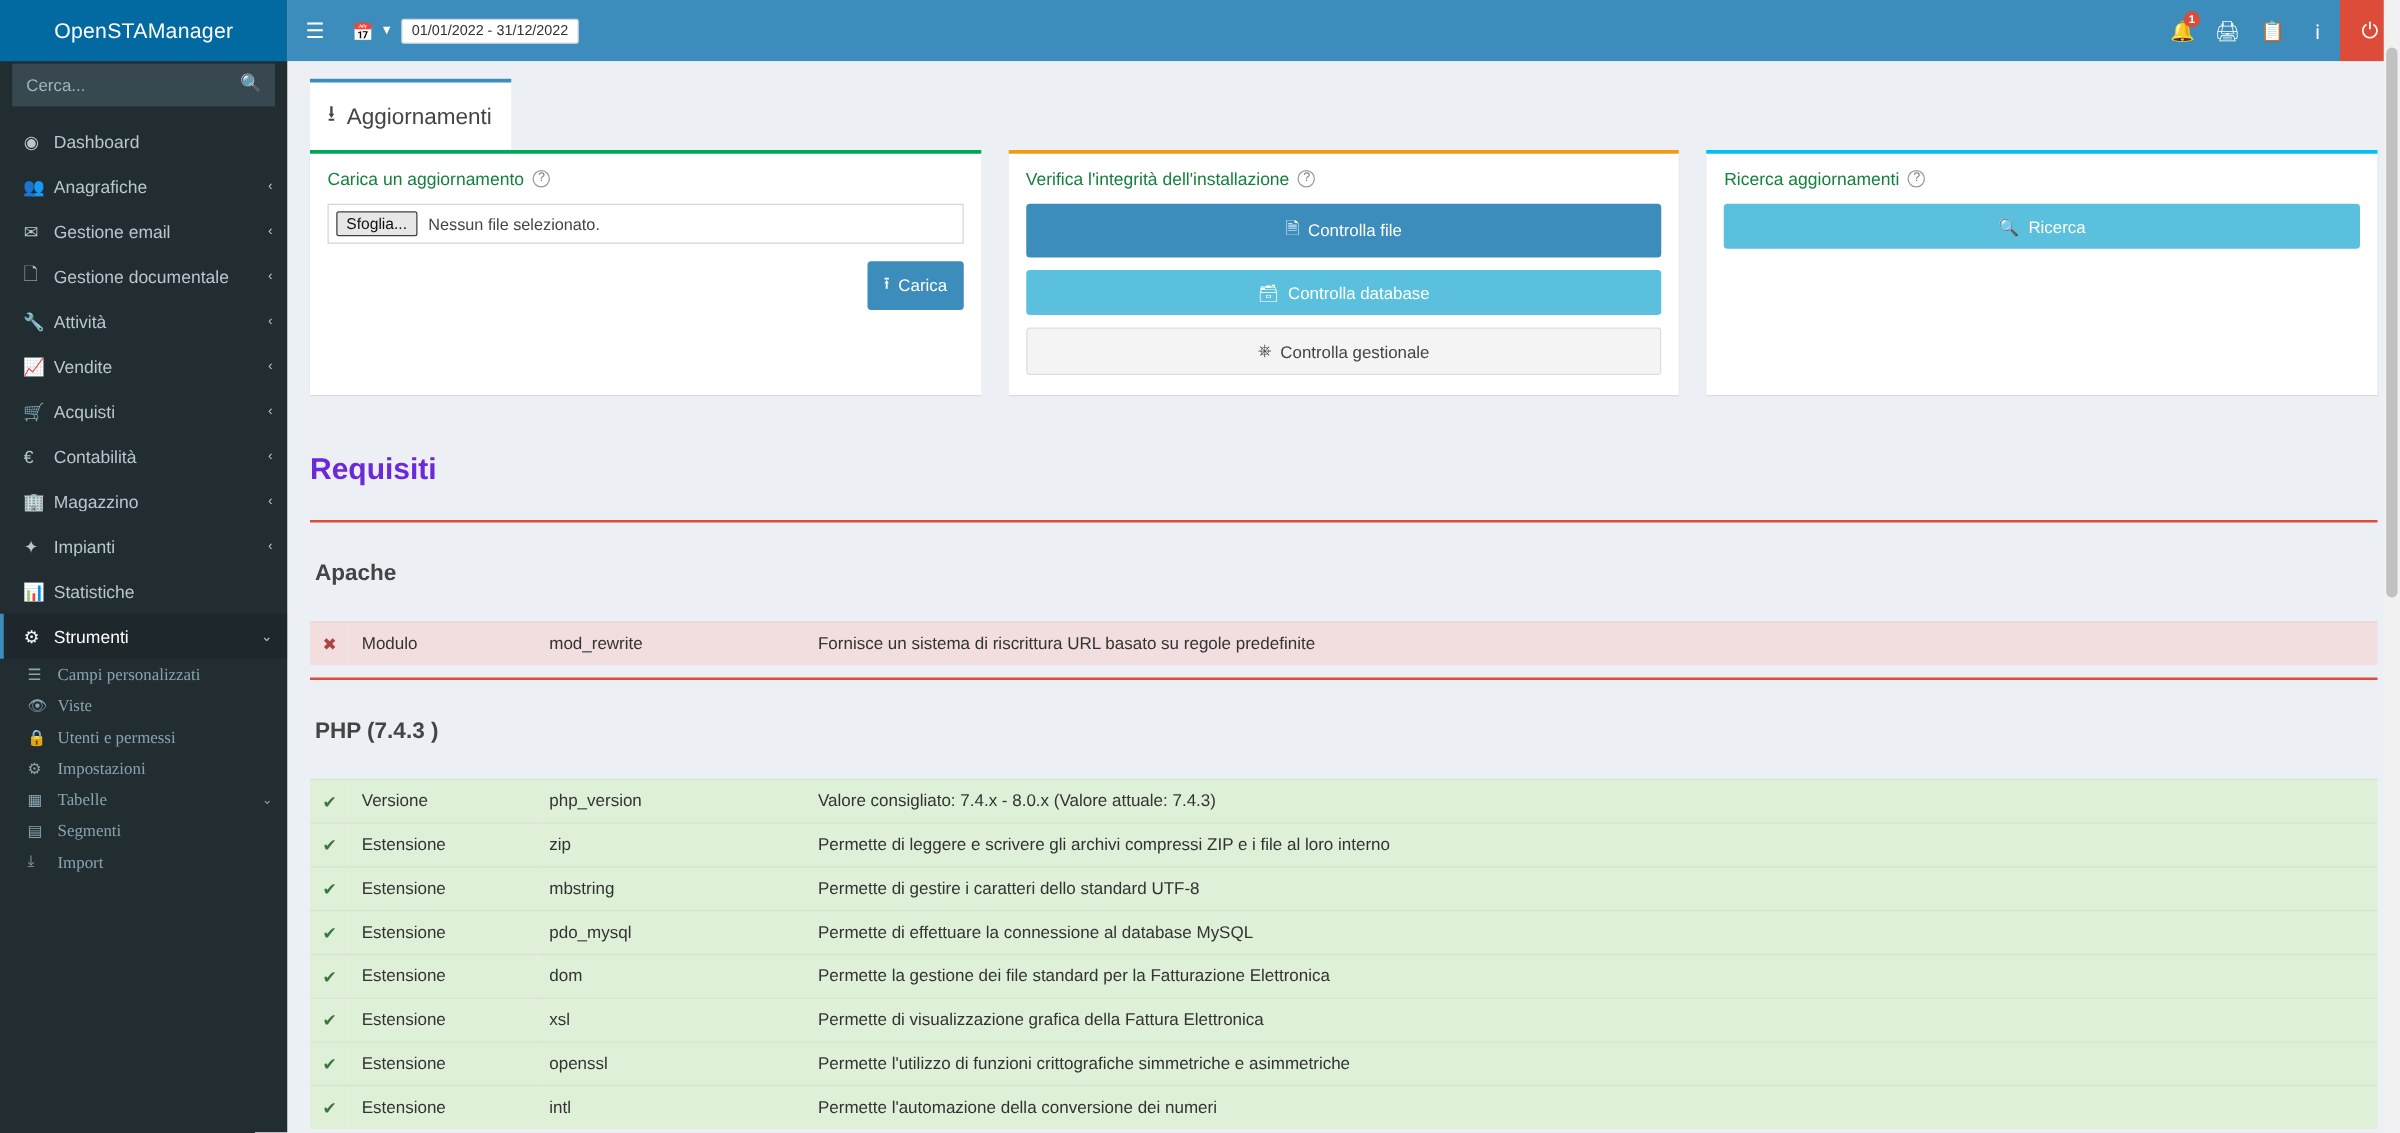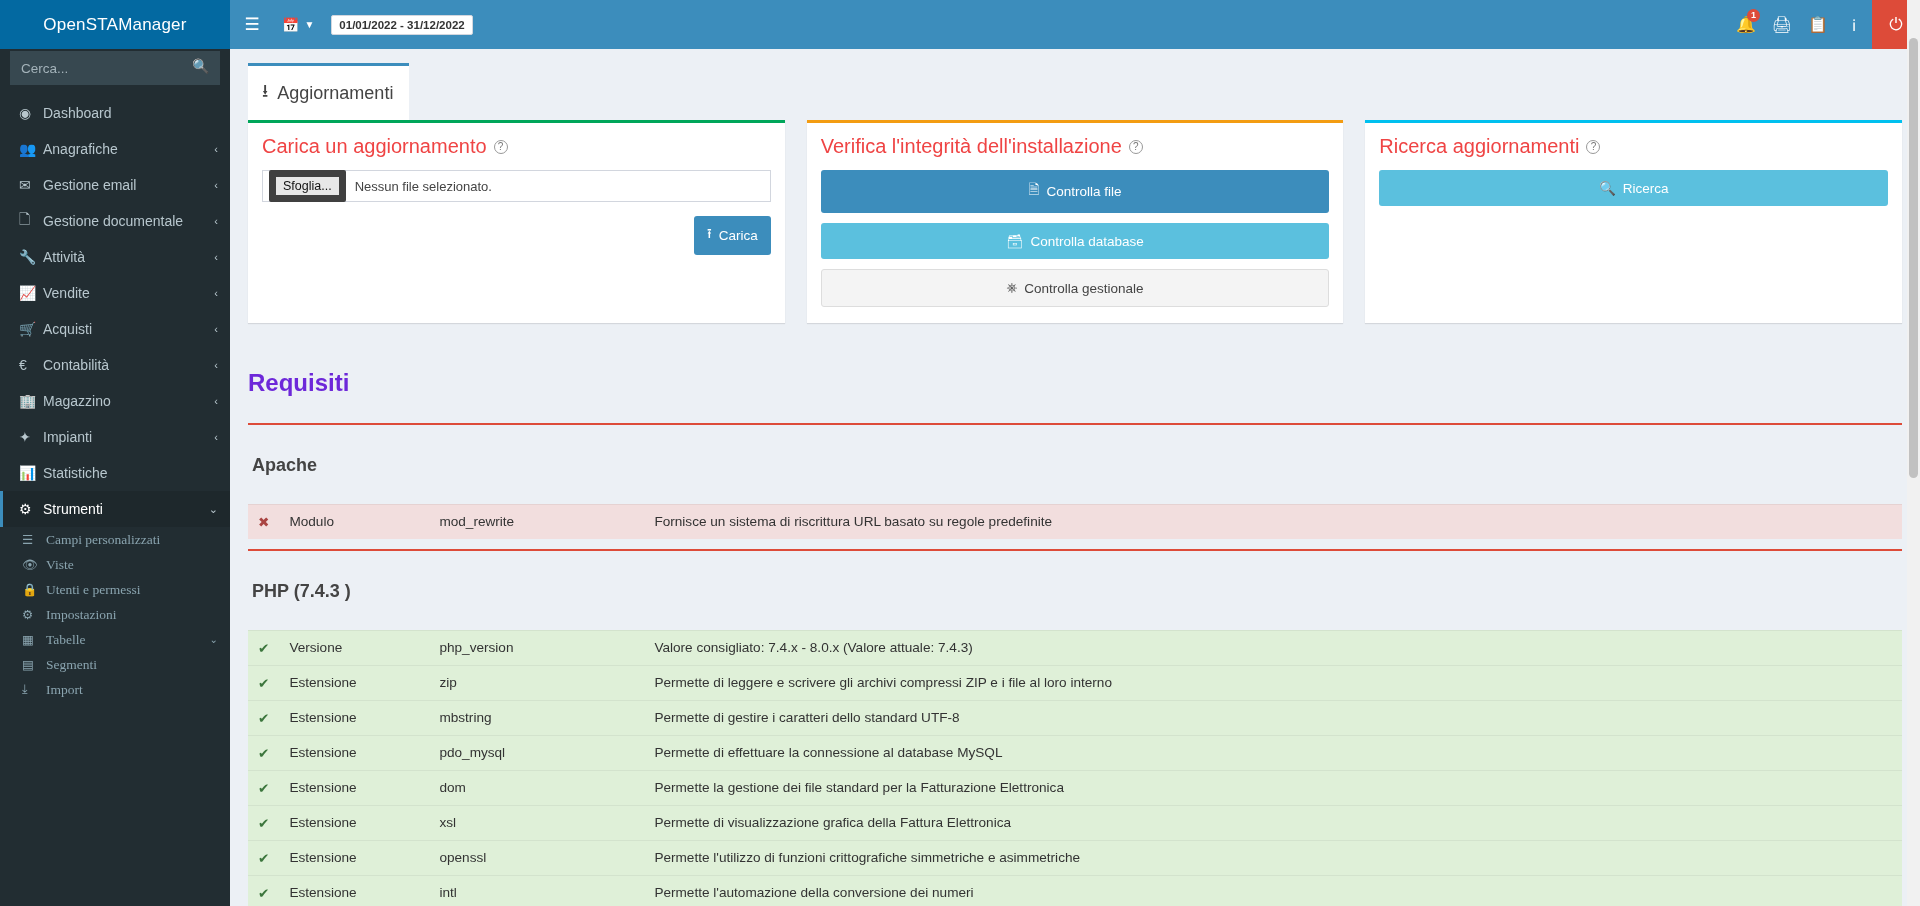--- a/index.html
+++ b/index.html
@@ -84,22 +84,22 @@
   .topbar .burger {
     width: 44px; height: 49px; display: flex; align-items: center; justify-content: center;
     font-size: 17px; cursor: pointer;
   }
   .topbar .calbtn {
     display: flex; align-items: center; gap: 5px; padding: 0 8px; height: 49px;
     font-size: 14px; cursor: pointer;
   }
   .daterange {
     background: #fff; color: #333; border: 1px solid #d2d6de;
-    font-size: 11.5px; font-weight: bold; padding: 3px 7px; border-radius: 2px;
-    margin-left: 12px;
+    font-size: 11.5px; font-weight: normal; padding: 3px 7px; border-radius: 2px;
+    margin-left: 2px;
   }
   .topbar .spacer { flex: 1; }
   .topbar .ticon {
     width: 36px; height: 49px; display: flex; align-items: center; justify-content: center;
     font-size: 16px; cursor: pointer; position: relative;
   }
   .badge-red {
     position: absolute; top: 9px; right: 4px; background: #dd4b39; color: #fff;
     font-size: 9px; line-height: 1; padding: 2px 4px; border-radius: 8px; font-weight: bold;
   }
@@ -122,34 +122,34 @@
     display: flex; gap: 22px; padding: 0 18px; margin-top: 0;
   }
   .box {
     background: #fff; border-top: 3px solid #ccc; box-shadow: 0 1px 1px rgba(0,0,0,.1);
     flex: 1; min-width: 0;
   }
   .box.green { border-top-color: #00a65a; }
   .box.orange { border-top-color: #f39c12; }
   .box.blue { border-top-color: #00c0ef; }
   .box-header { padding: 12px 14px 4px 14px; display: flex; align-items: center; gap: 7px; }
-  .box-title { font-size: 20px; color: #ef4444; }
+  .box-title { font-size: 14px; color: #15803d; }
   .help-ico {
     width: 14px; height: 14px; border-radius: 50%; border: 1.4px solid #999; color: #777;
     font-size: 10px; line-height: 11px; text-align: center; display: inline-block;
   }
   .box-body { padding: 8px 14px 16px 14px; }
 
   .fileinput {
     display: flex; align-items: center; gap: 9px;
     border: 1px solid #d2d6de; background: #fff; height: 32px; padding: 0 6px;
     font-size: 13px; color: #444;
   }
   .fileinput .btn-browse {
-    background: #e7e7e7; border: 7px solid #404040; border-radius: 2px;
+    background: #e7e7e7; border: 1px solid #404040; border-radius: 2px;
     font-size: 12.5px; padding: 2px 7px; color: #111;
   }
   .btn {
     display: inline-flex; align-items: center; justify-content: center; gap: 7px;
     border: none; border-radius: 3px; font-size: 13.5px; color: #fff;
     padding: 8px 13px; cursor: pointer; font-family: "Liberation Sans", sans-serif;
   }
   .btn-primary { background: #3c8dbc; }
   .btn-info { background: #5bc0de; }
   .btn-default { background: #f4f4f4; color: #444; border: 1px solid #ddd; }

